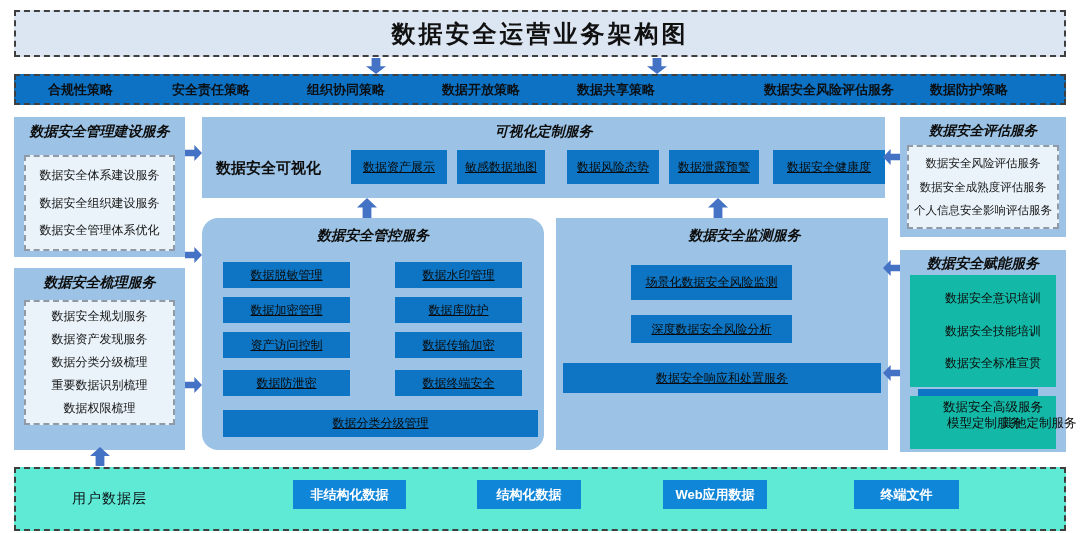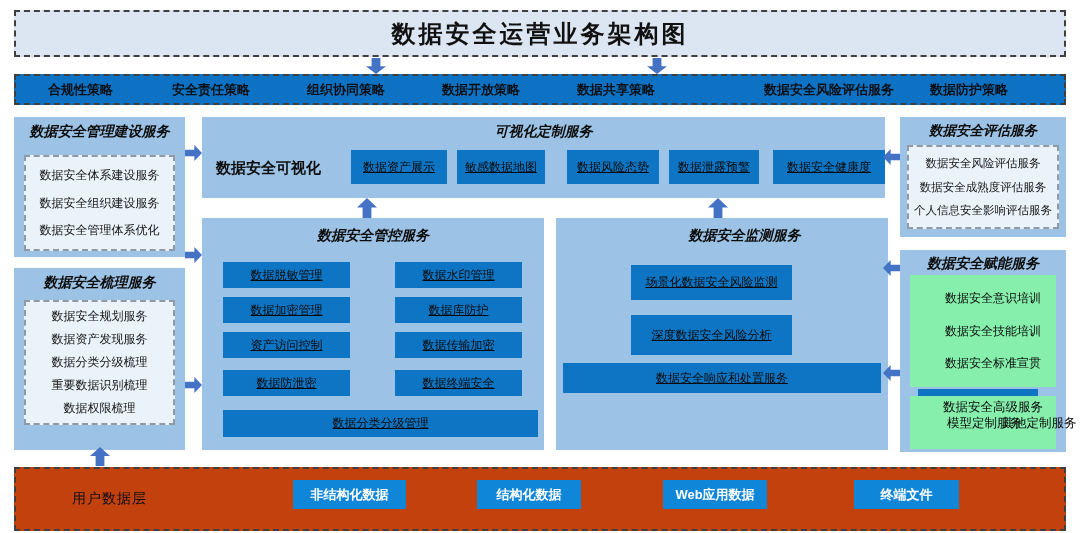--- a/index.html
+++ b/index.html
@@ -44,30 +44,30 @@
 
   
   .ditem{
     position:absolute;box-sizing:border-box;background:#0D75C3;
     display:flex;align-items:center;justify-content:center;
     font-size:12px;color:#0a0a0a;white-space:nowrap;text-decoration:underline;
   }
 
   
   .solid-box{
-    position:absolute;box-sizing:border-box;background:#86efac;
+    position:absolute;box-sizing:border-box;background:#14b8a6;
     display:flex;flex-direction:column;justify-content:space-evenly;
     align-items:center;color:#0a0a0a;font-size:12px;padding-left:20px;
   }
   .solid-box span{white-space:nowrap;}
 
   
   .bottom-bar{
     left:14px;top:467px;width:1052px;height:64px;
-    background:#c2410c;border:2px dashed #3f3f3f;
+    background:#5eead4;border:2px dashed #3f3f3f;
   }
   .bottom-label{
     position:absolute;left:56px;top:0;bottom:0;display:flex;align-items:center;
     font-size:14px;color:#0b0f14;letter-spacing:1px;
   }
   .bottom-item{
     position:absolute;top:11px;height:29px;background:#1086D9;
     display:flex;align-items:center;justify-content:center;
     font-size:13px;font-weight:bold;color:#ffffff;white-space:nowrap;
   }
@@ -125,37 +125,37 @@
   <div class="abs panel" style="left:202px;top:117px;width:683px;height:81px;">
     <div class="ptitle" style="margin-top:6px;">可视化定制服务</div>
     <div class="abs" style="left:14px;top:42px;font-size:15px;font-weight:bold;white-space:nowrap;">数据安全可视化</div>
     <div class="ditem" style="left:149px;top:33px;width:96px;height:34px;">数据资产展示</div>
     <div class="ditem" style="left:255px;top:33px;width:88px;height:34px;">敏感数据地图</div>
     <div class="ditem" style="left:467px;top:33px;width:90px;height:34px;">数据泄露预警</div>
     <div class="ditem" style="left:365px;top:33px;width:92px;height:34px;">数据风险态势</div>
     <div class="ditem" style="left:571px;top:33px;width:112px;height:34px;">数据安全健康度</div>
   </div>
 
-  <div class="abs panel" style="left:202px;top:218px;width:342px;height:232px;">
+  <div class="abs panel" style="left:202px;top:218px;width:342px;height:232px;border-radius:16px;">
     <div class="ptitle" style="margin-top:9px;">数据安全管控服务</div>
     <div class="ditem" style="left:21px;top:44px;width:127px;height:26px;">数据脱敏管理</div>
     <div class="ditem" style="left:21px;top:79px;width:127px;height:26px;">数据加密管理</div>
     <div class="ditem" style="left:21px;top:114px;width:127px;height:26px;">资产访问控制</div>
     <div class="ditem" style="left:21px;top:152px;width:127px;height:26px;">数据防泄密</div>
     <div class="ditem" style="left:193px;top:44px;width:127px;height:26px;">数据水印管理</div>
     <div class="ditem" style="left:193px;top:79px;width:127px;height:26px;">数据库防护</div>
     <div class="ditem" style="left:193px;top:114px;width:127px;height:26px;">数据传输加密</div>
     <div class="ditem" style="left:193px;top:152px;width:127px;height:26px;">数据终端安全</div>
     <div class="ditem" style="left:21px;top:192px;width:315px;height:27px;">数据分类分级管理</div>
   </div>
 
   <div class="abs panel" style="left:556px;top:218px;width:332px;height:232px;">
     <div class="ptitle" style="margin-top:9px;padding-left:45px;">数据安全监测服务</div>
     <div class="ditem" style="left:75px;top:47px;width:161px;height:35px;">场景化数据安全风险监测</div>
-    <div class="ditem" style="left:75px;top:97px;width:161px;height:40px;">深度数据安全风险分析</div>
+    <div class="ditem" style="left:75px;top:97px;width:161px;height:28px;">深度数据安全风险分析</div>
     <div class="ditem" style="left:7px;top:145px;width:318px;height:30px;">数据安全响应和处置服务</div>
   </div>
 
   <div class="abs panel" style="left:900px;top:117px;width:166px;height:120px;">
     <div class="ptitle" style="margin-top:5px;font-size:13.5px;">数据安全评估服务</div>
     <div class="inner-dashed" style="left:7px;top:28px;width:152px;height:84px;font-size:11.5px;">
       <span>数据安全风险评估服务</span>
       <span>数据安全成熟度评估服务</span>
       <span>个人信息安全影响评估服务</span>
     </div>

